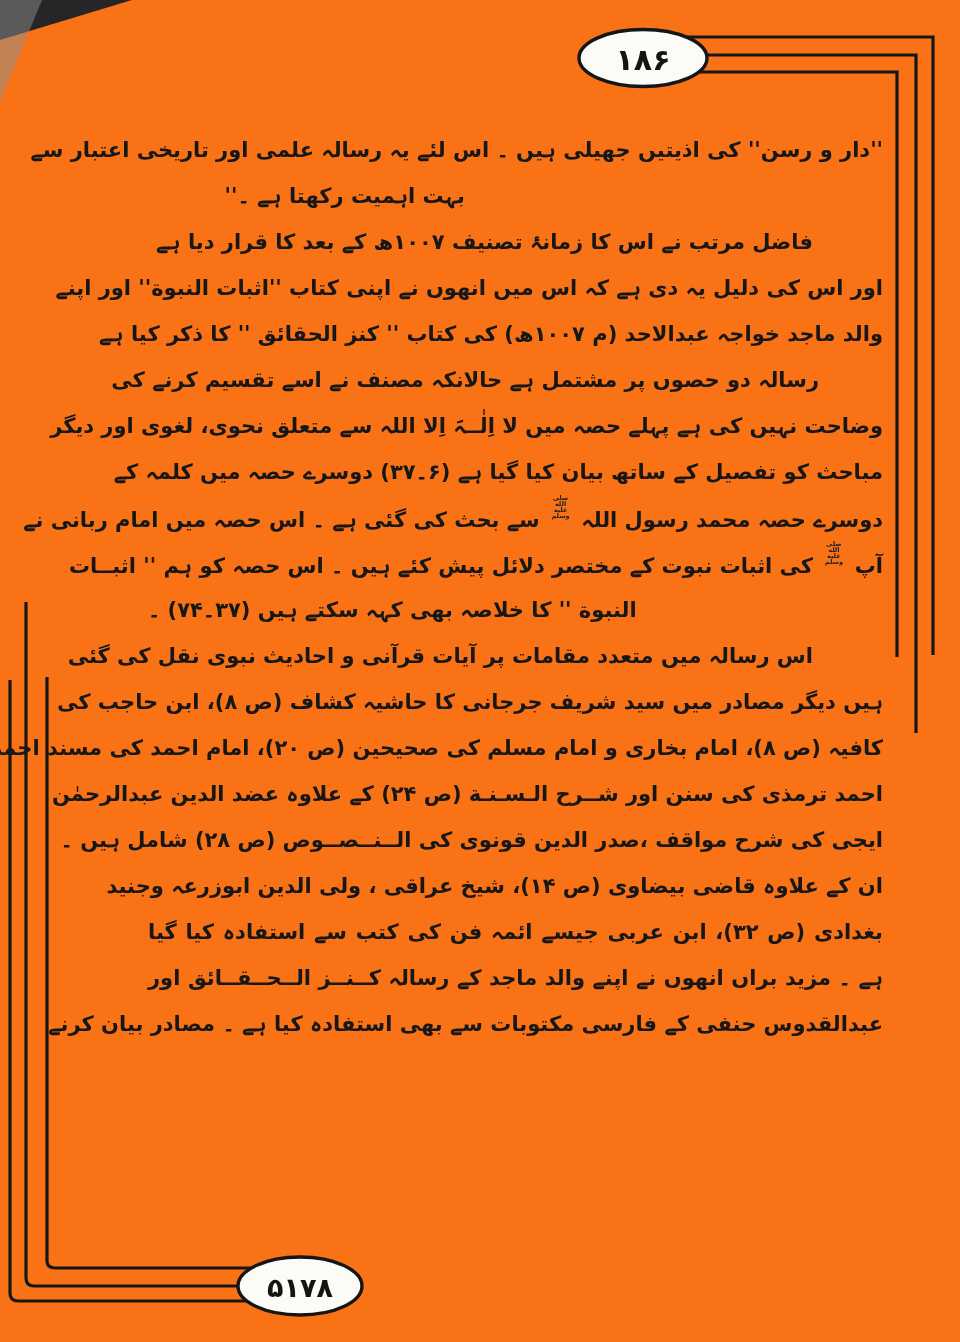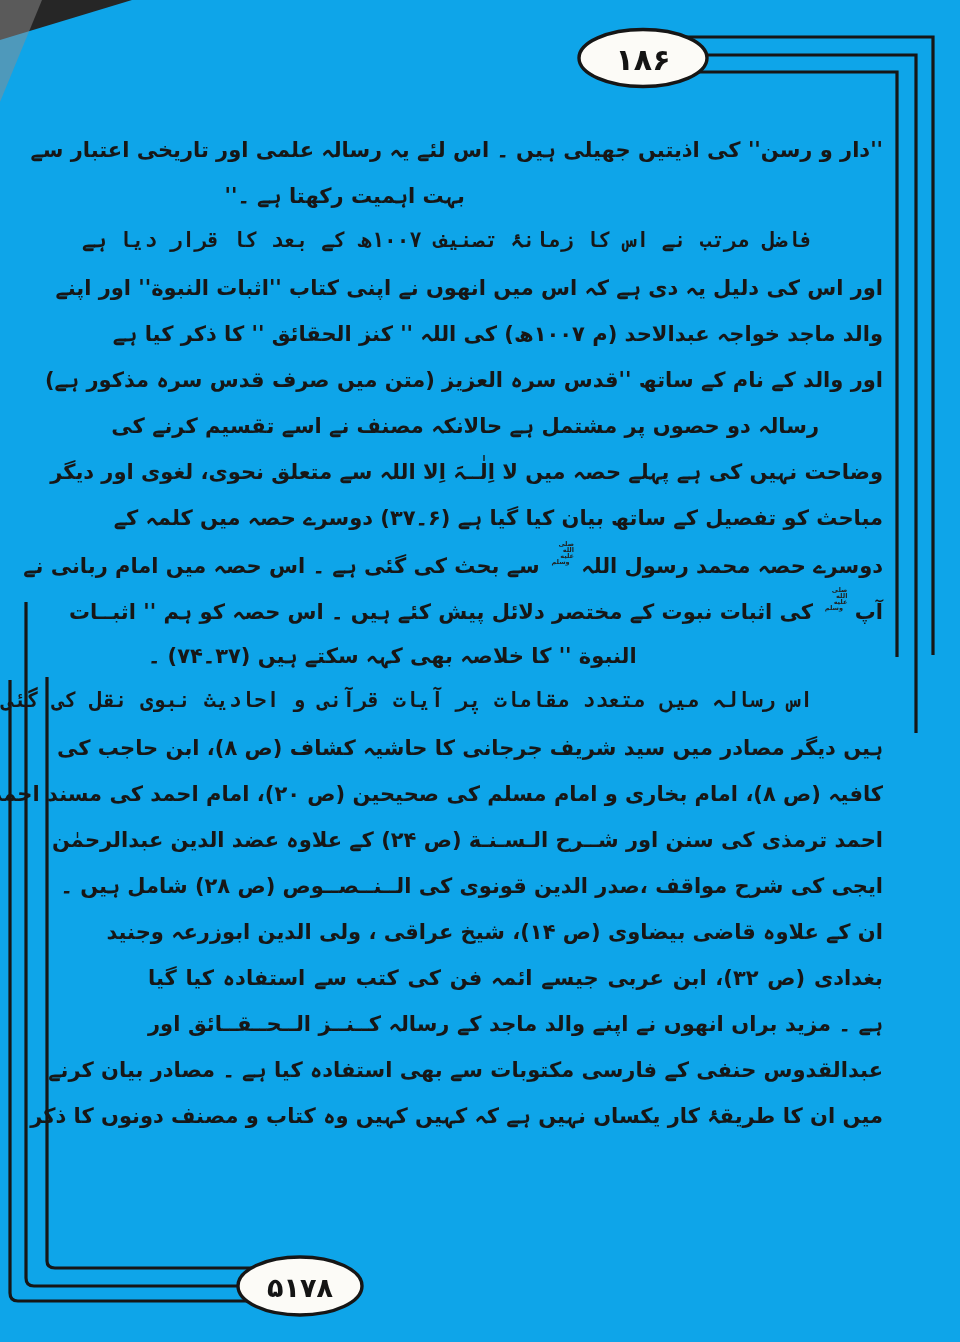--- a/index.html
+++ b/index.html
@@ -1,19 +1,19 @@
 <!DOCTYPE html>
 <html><head>
 <meta charset="utf-8">
 <style>
   html,body{margin:0;padding:0;background:#e8e8e6;}
   .page{
     position:relative;
     width:960px;height:1342px;
-    background:#0ea5e9;
+    background:#f97316;
     overflow:hidden;
     font-family:"DejaVu Sans", sans-serif;
     color:#1a1a1a;
   }
   .deco-svg{position:absolute;top:0;left:0;width:960px;height:1342px;}
   .text-block{
     position:absolute;
     left:148px; top:127px; width:735px;
     direction:rtl;
     font-weight:bold;
@@ -23,35 +23,35 @@
     line-height:46px;
     font-size:21px;
     text-align:justify;
     text-align-last:justify;
     white-space:nowrap;
     overflow:visible;
     color:#171717;
   }
   .line.justified{}
   .line.paragraph-start{padding-right:64px;}
-  .line.paragraph-start-narrow{padding-right:70px;padding-left:118px;font-family:Liberation Mono, monospace;}
+  .line.paragraph-start-narrow{padding-right:70px;padding-left:118px;}
   .line.quote-end{
     text-align:right;text-align-last:right;
     padding-right:418px;
   }
   .line.flush-left{
     text-align:right;text-align-last:left;
   }
   .saw{
     display:inline-block;
     width:27px;
     font-size:6.5px;
     line-height:6px;
     vertical-align:9px;
-    text-align:right;
+    text-align:center;
     text-align-last:center;
     white-space:normal;
     word-spacing:0;
     color:#222;
   }
   .cartouche-num{
     font-family:"DejaVu Sans", sans-serif;
     font-weight:bold;
     fill:#141414;
   }
@@ -87,33 +87,31 @@
       <ellipse cx="300" cy="1286" rx="62" ry="29" fill="#fcfbf7" stroke="#161616" stroke-width="3.4"></ellipse>
       <text class="cartouche-num" x="300" y="1297" font-size="27" text-anchor="middle">۵۱۷۸</text>
     </g>
   </svg>
 
   <div class="text-block" dir="rtl">
       <div class="line justified">''دار و رسن'' کی اذیتیں جھیلی ہیں ۔ اس لئے یہ رسالہ علمی اور تاریخی اعتبار سے</div>
       <div class="line quote-end">بہت اہمیت رکھتا ہے ۔''</div>
       <div class="line paragraph-start-narrow">فاضل مرتب نے اس کا زمانۂ تصنیف ۱۰۰۷ھ کے بعد کا قرار دیا ہے</div>
       <div class="line justified">اور اس کی دلیل یہ دی ہے کہ اس میں انھوں نے اپنی کتاب ''اثبات النبوة'' اور اپنے</div>
-      <div class="line justified">والد ماجد خواجہ عبدالاحد (م ۱۰۰۷ھ) کی اللہ '' کنز الحقائق '' کا ذکر کیا ہے</div>
-      <div class="line justified">اور والد کے نام کے ساتھ ''قدس سرہ العزیز (متن میں صرف قدس سرہ مذکور ہے)</div>
+      <div class="line justified">والد ماجد خواجہ عبدالاحد (م ۱۰۰۷ھ) کی کتاب '' کنز الحقائق '' کا ذکر کیا ہے</div>
       <div class="line paragraph-start">رسالہ دو حصوں پر مشتمل ہے حالانکہ مصنف نے اسے تقسیم کرنے کی</div>
       <div class="line justified">وضاحت نہیں کی ہے پہلے حصہ میں لا اِلٰــہَ اِلا اللہ سے متعلق نحوی، لغوی اور دیگر</div>
       <div class="line justified">مباحث کو تفصیل کے ساتھ بیان کیا گیا ہے (۶۔۳۷) دوسرے حصہ میں کلمہ کے</div>
       <div class="line justified">دوسرے حصہ محمد رسول اللہ <span class="saw">صلى الله عليه وسلم</span> سے بحث کی گئی ہے ۔ اس حصہ میں امام ربانی نے</div>
       <div class="line justified">آپ <span class="saw">صلى الله عليه وسلم</span> کی اثبات نبوت کے مختصر دلائل پیش کئے ہیں ۔ اس حصہ کو ہم '' اثبــات</div>
       <div class="line flush-left">النبوة '' کا خلاصہ بھی کہہ سکتے ہیں (۳۷۔۷۴) ۔</div>
       <div class="line paragraph-start-narrow">اس رسالہ میں متعدد مقامات پر آیات قرآنی و احادیث نبوی نقل کی گئی</div>
       <div class="line justified">ہیں دیگر مصادر میں سید شریف جرجانی کا حاشیہ کشاف (ص ۸)، ابن حاجب کی</div>
       <div class="line justified">کافیہ (ص ۸)، امام بخاری و امام مسلم کی صحیحین (ص ۲۰)، امام احمد کی مسند احمد او امام</div>
       <div class="line justified">احمد ترمذی کی سنن اور شــرح الـسـنـة (ص ۲۴) کے علاوہ عضد الدین عبدالرحمٰن</div>
       <div class="line justified">ایجی کی شرح مواقف ،صدر الدین قونوی کی الــنــصــوص (ص ۲۸) شامل ہیں ۔</div>
       <div class="line justified">ان کے علاوہ قاضی بیضاوی (ص ۱۴)، شیخ عراقی ، ولی الدین ابوزرعہ وجنید</div>
       <div class="line justified">بغدادی (ص ۳۲)، ابن عربی جیسے ائمہ فن کی کتب سے استفادہ کیا گیا</div>
       <div class="line justified">ہے ۔ مزید براں انھوں نے اپنے والد ماجد کے رسالہ کــنــز الــحــقــائق اور</div>
       <div class="line justified">عبدالقدوس حنفی کے فارسی مکتوبات سے بھی استفادہ کیا ہے ۔ مصادر بیان کرنے</div>
-      <div class="line justified">میں ان کا طریقۂ کار یکساں نہیں ہے کہ کہیں کہیں وہ کتاب و مصنف دونوں کا ذکر</div>
     </div>
 
 </div>
 
 </body></html>

